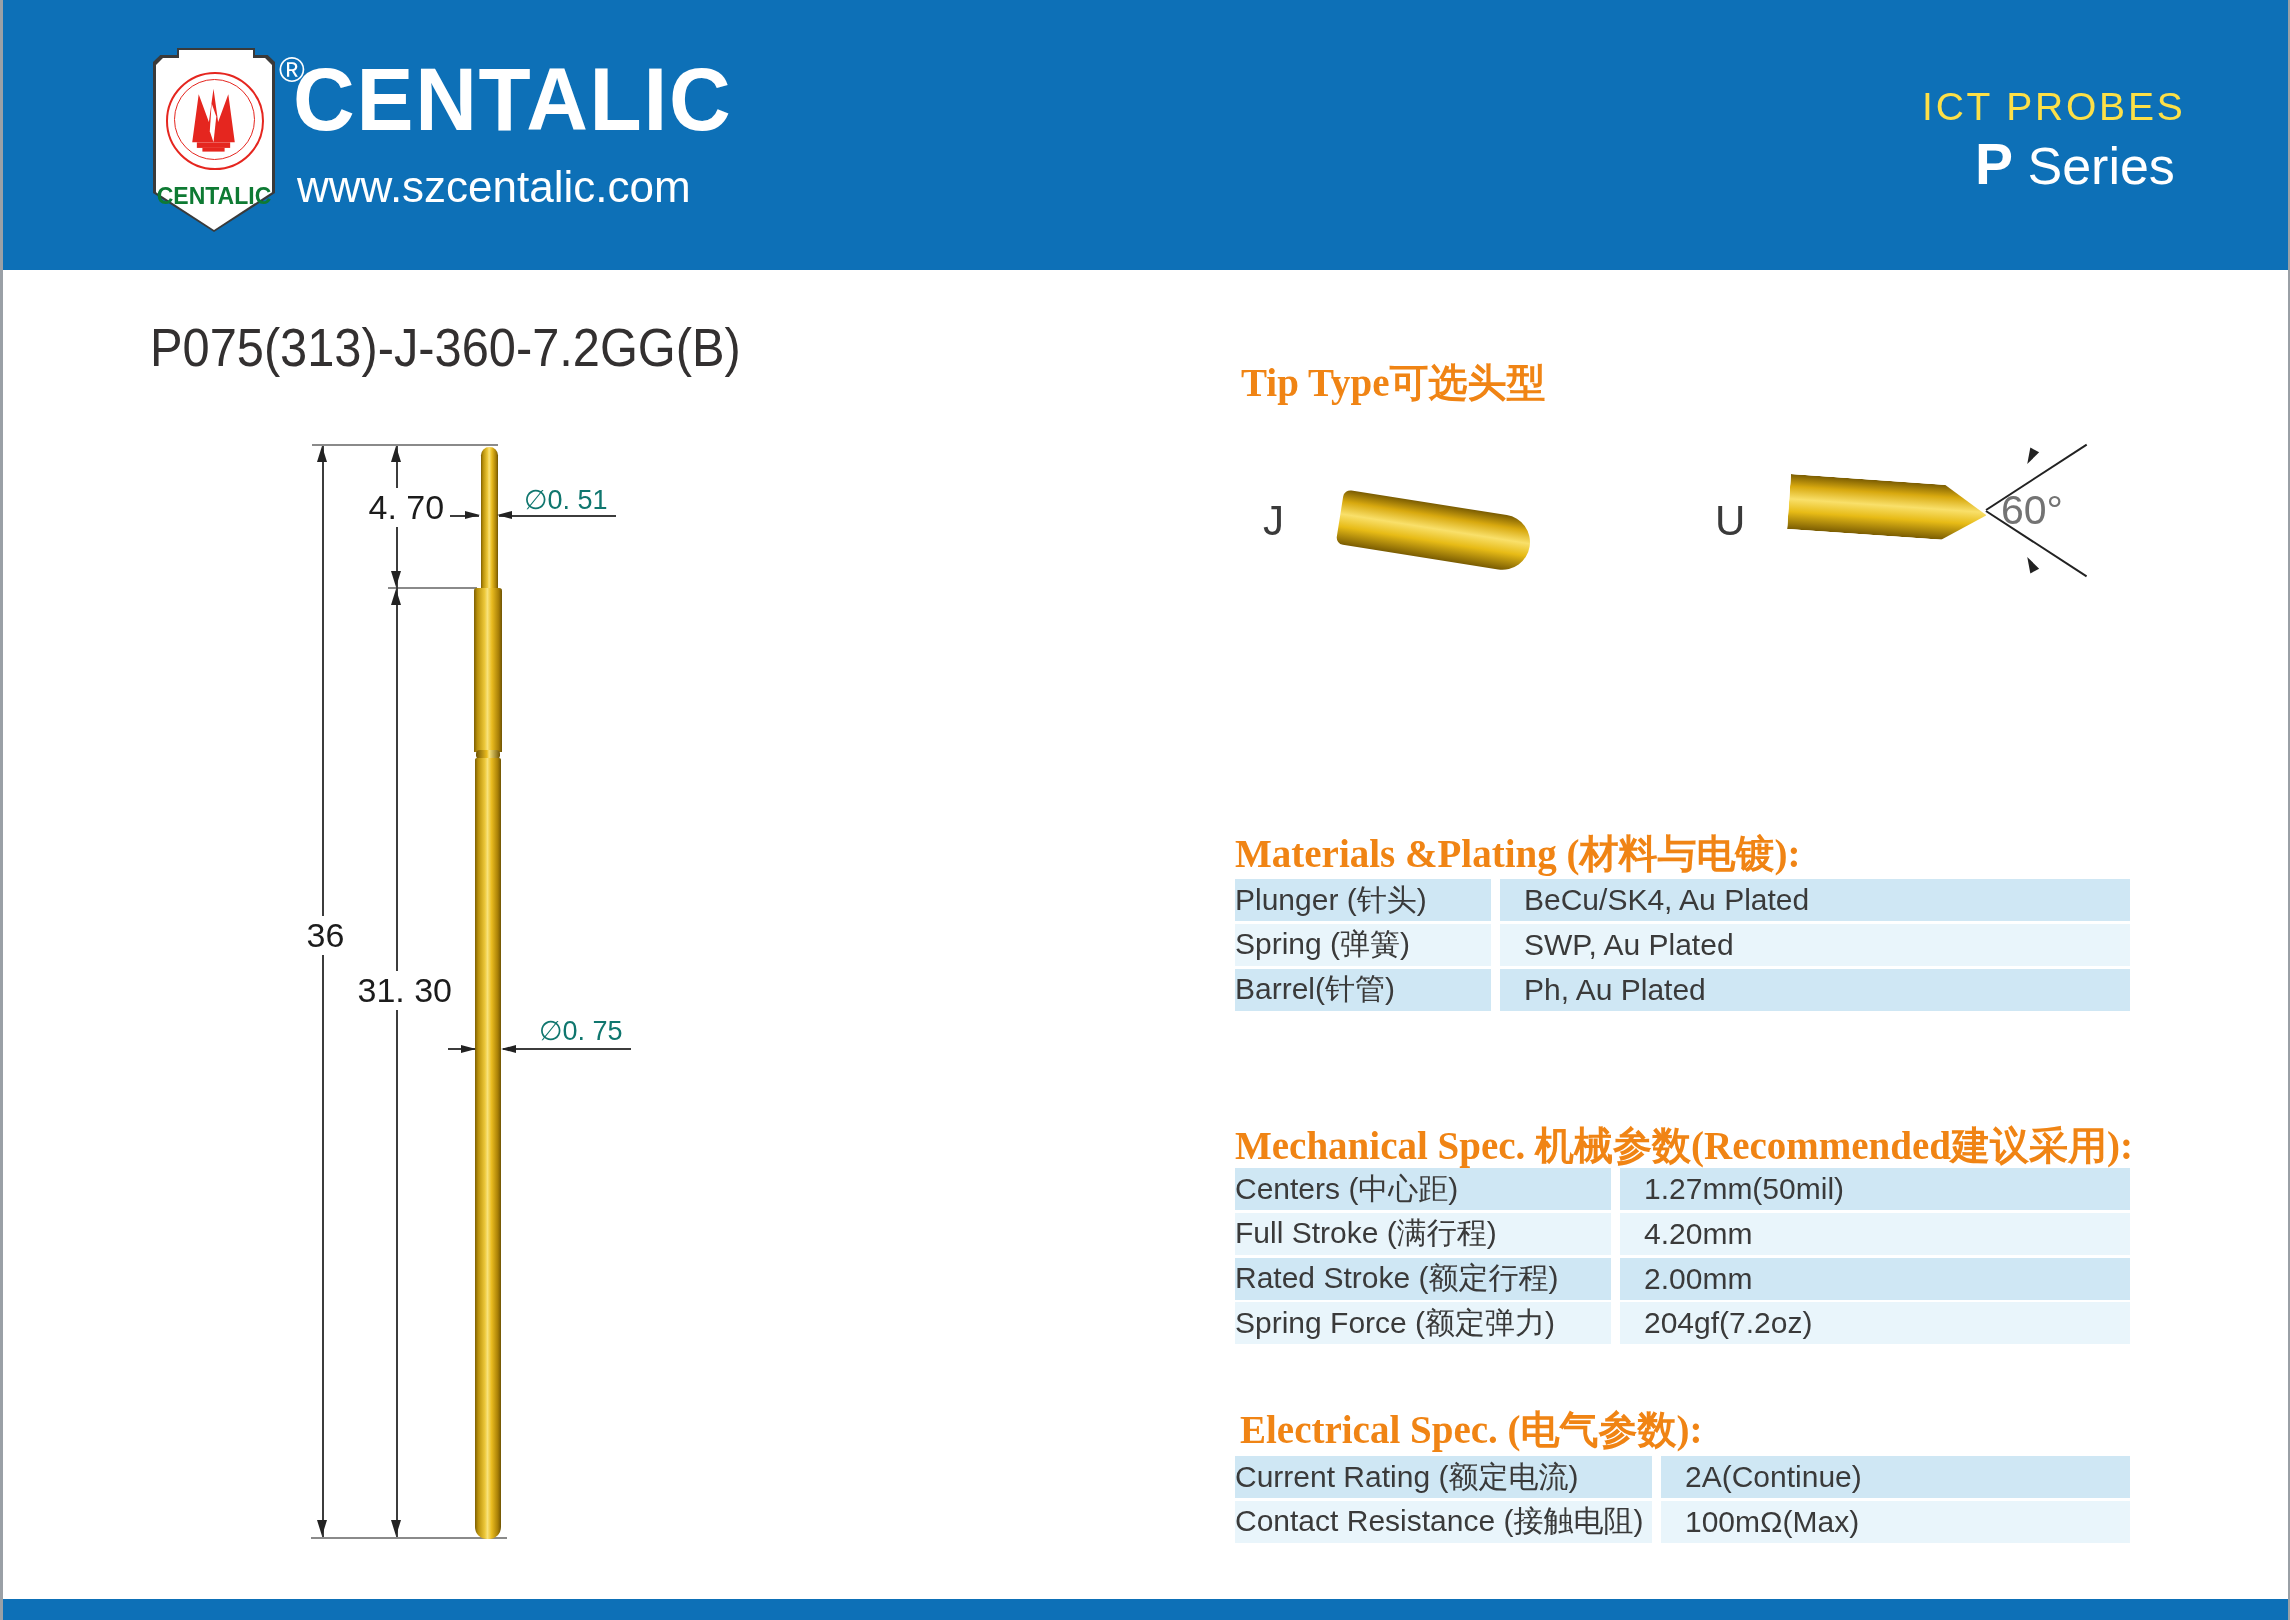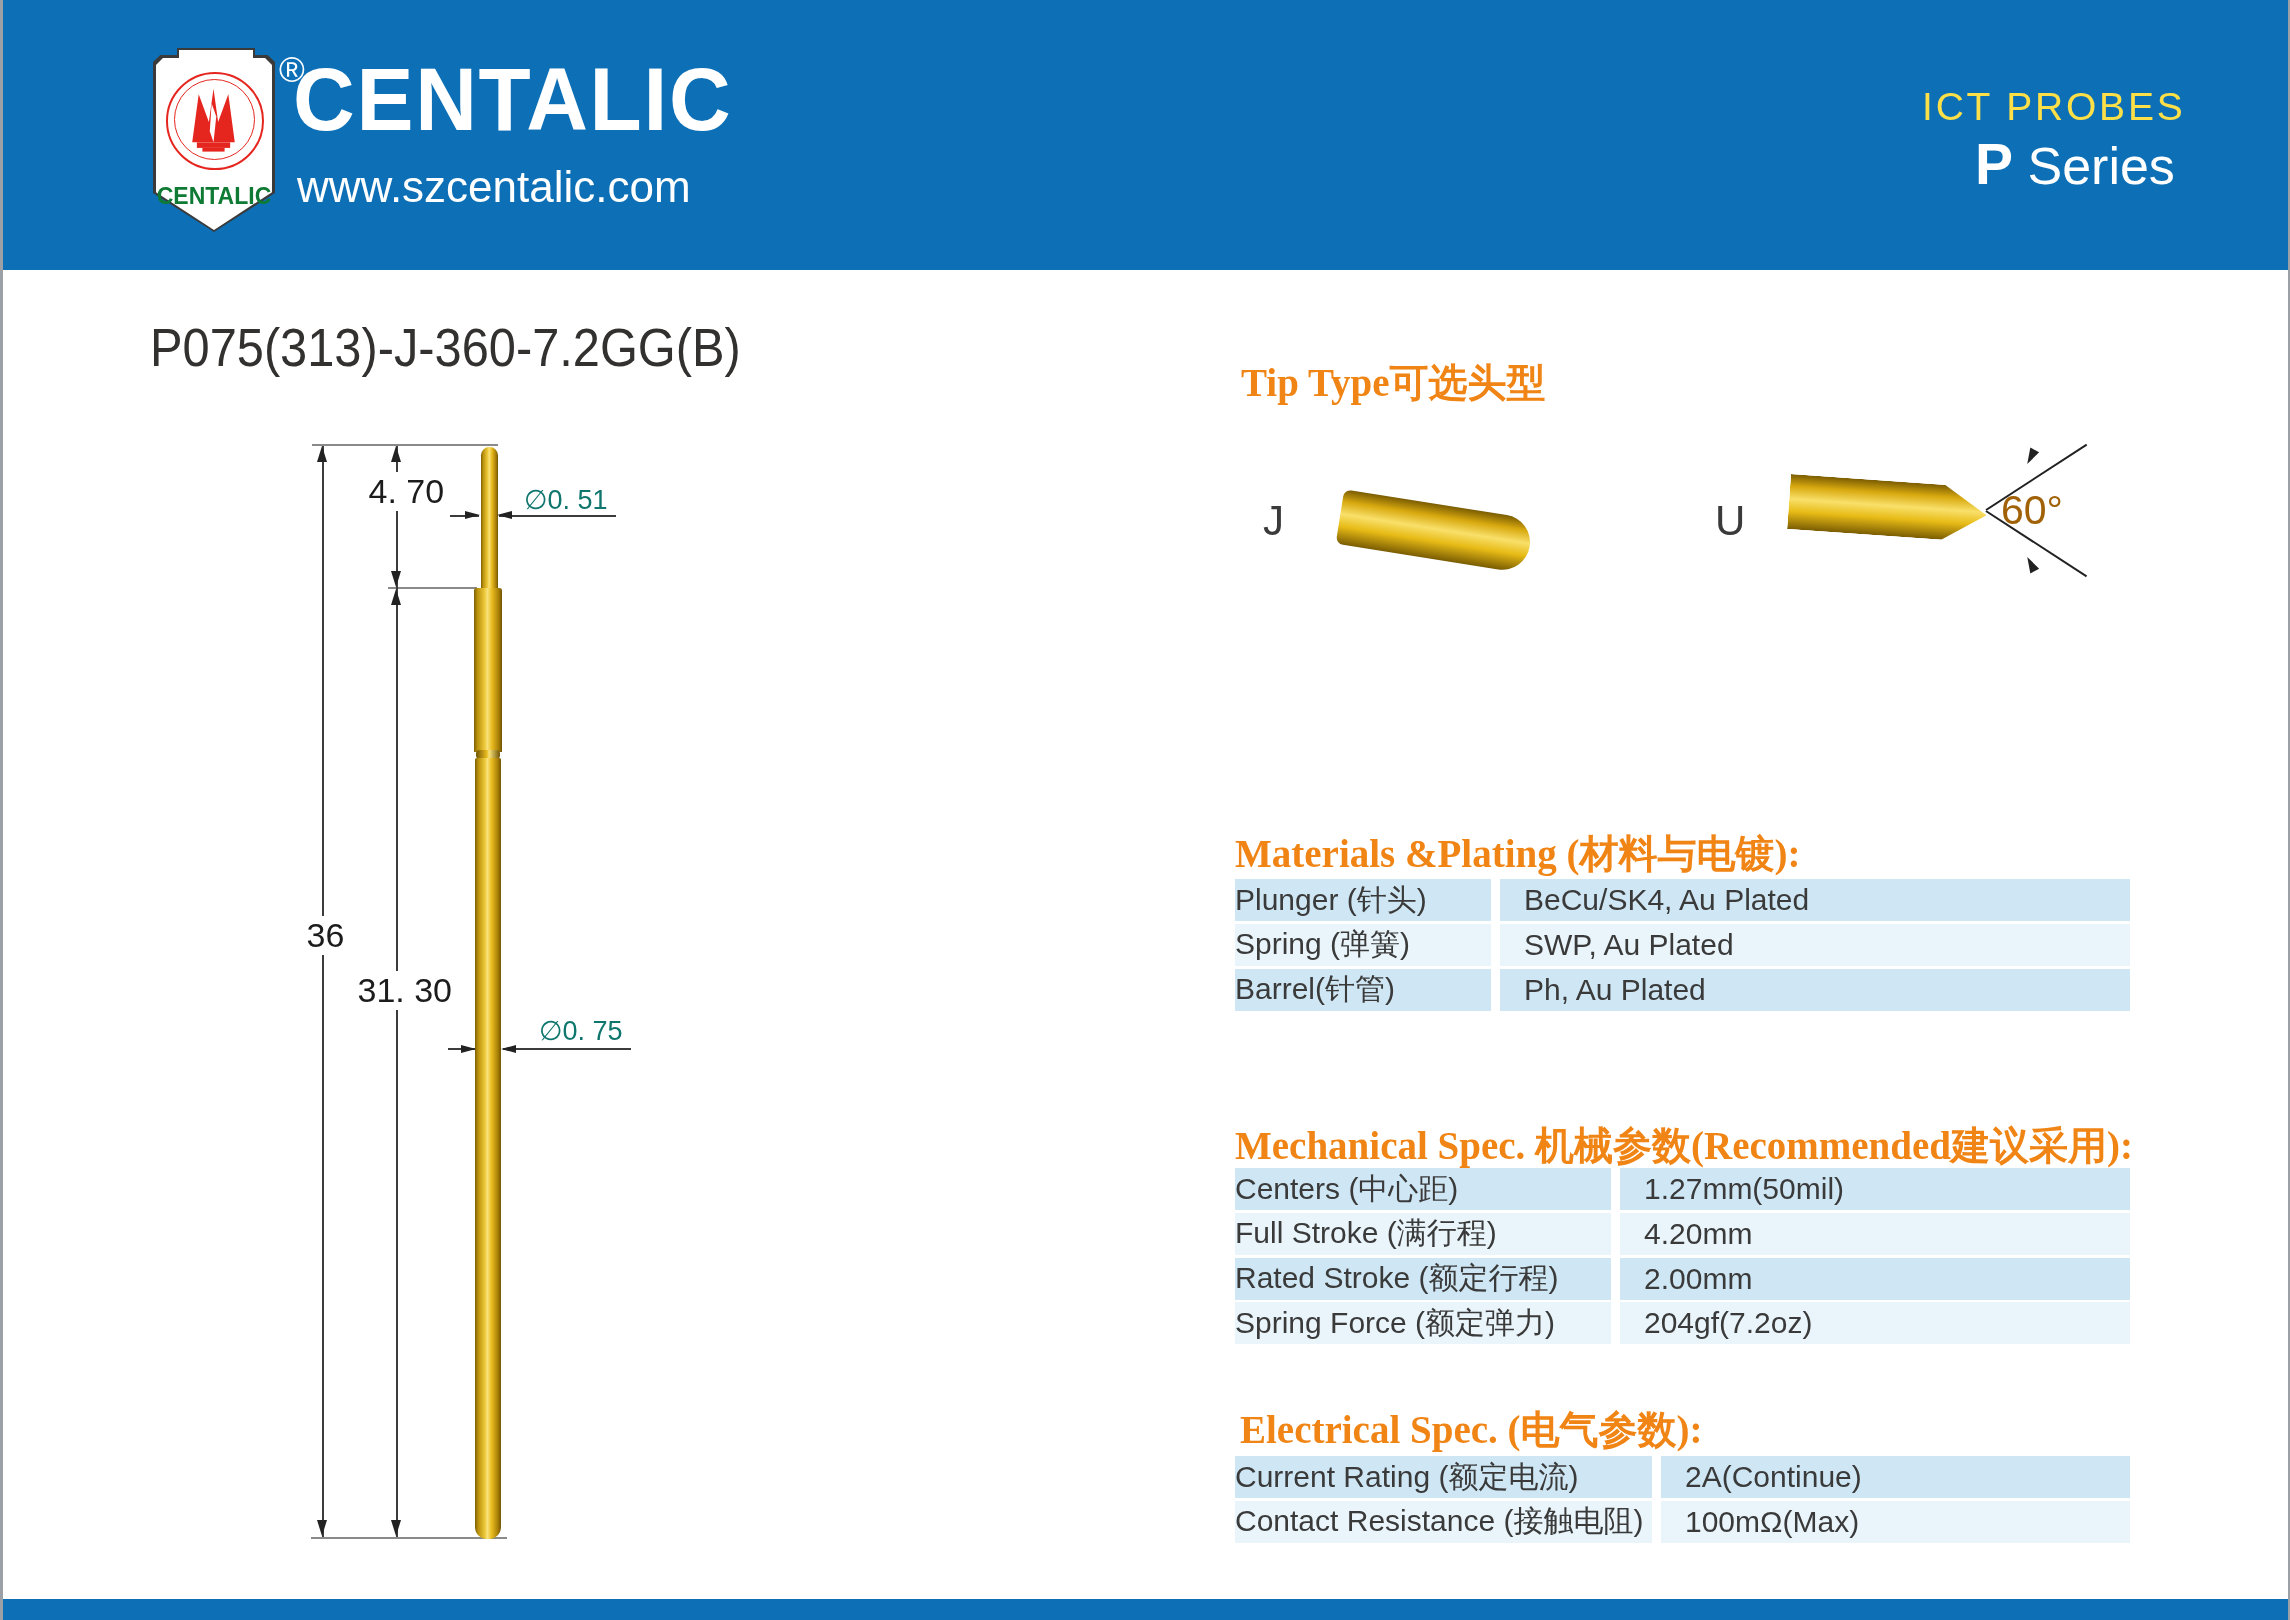--- a/index.html
+++ b/index.html
@@ -49,21 +49,21 @@
   .sec-head{position:absolute;color:#f08414;font-family:"Liberation Serif",serif;font-weight:bold;
      font-size:39px;white-space:nowrap;}
   .tip-label{position:absolute;font-size:42px;color:#3a3a3a;}
   .jtip{position:absolute;left:1340px;top:489px;width:192px;height:55px;transform:rotate(9deg);transform-origin:0 50%;
      background:linear-gradient(180deg,#7a5c02,#d8a90f 22%,#f9e06a 45%,#e7bb16 68%,#7a5c02);
      border-radius:7.4px 28px 28px 7.4px;}
   .utip{position:absolute;left:1789px;top:474px;width:198px;height:55px;transform:rotate(4deg);transform-origin:0 50%;
      background:linear-gradient(180deg,#7a5c02,#d8a90f 22%,#f9e06a 45%,#e7bb16 68%,#7a5c02);
      clip-path:polygon(0 0,78% 0,100% 50%,78% 100%,0 100%);}
   .angline{position:absolute;width:120px;height:1.8px;background:#222;transform-origin:0 50%;}
-  .deg-text{position:absolute;font-size:41px;color:#a16207;white-space:nowrap;}
+  .deg-text{position:absolute;font-size:41px;color:#737373;white-space:nowrap;}
   
   .spec-table{position:absolute;left:1235px;width:895px;}
   .spec-row{display:flex;height:42px;margin-bottom:2.8px;}
   .spec-label,.spec-value{display:flex;align-items:center;font-size:30px;color:#3a3a3a;white-space:nowrap;}
   .spec-label{margin-right:9px;}
   .spec-value{flex:1;padding-left:24px;}
   .spec-row:nth-child(odd) .spec-label,.spec-row:nth-child(odd) .spec-value{background:#cfe7f4;}
   .spec-row:nth-child(even) .spec-label,.spec-row:nth-child(even) .spec-value{background:#e9f5fb;}
   .mat .spec-label{width:256px;}
   .mech .spec-label{width:376px;}
@@ -122,21 +122,21 @@
 
     <div class="hline" style="left:450px;top:515px;width:29px;height:1.8px;background:#3c3c3c;"></div>
     <div class="hline" style="left:499px;top:515px;width:117px;height:1.8px;background:#3c3c3c;"></div>
     <div class="arr rt" style="left:465px;top:511px;"></div>
     <div class="arr lt" style="left:497px;top:511px;"></div>
     <div class="hline" style="left:448px;top:1048px;width:27px;height:1.8px;background:#3c3c3c;"></div>
     <div class="hline" style="left:503px;top:1048px;width:128px;height:1.8px;background:#3c3c3c;"></div>
     <div class="arr rt" style="left:461px;top:1045px;"></div>
     <div class="arr lt" style="left:501px;top:1045px;"></div>
 
-    <div class="dim-text" style="left:363px;top:472px;">4. 70</div>
+    <div class="dim-text" style="left:363px;top:488px;">4. 70</div>
     <div class="dim-text" style="left:301px;top:916px;">36</div>
     <div class="dim-text" style="left:352px;top:971px;">31. 30</div>
     <div class="dia-text" style="left:524px;top:484px;">∅0. 51</div>
     <div class="dia-text" style="left:539px;top:1015px;">∅0. 75</div>
   </div>
 
   <div>
     <div class="sec-head" style="left:1241px;top:356px;">Tip Type可选头型</div>
     <div class="tip-label" style="left:1263px;top:497px;">J</div>
     <div class="jtip"></div>

